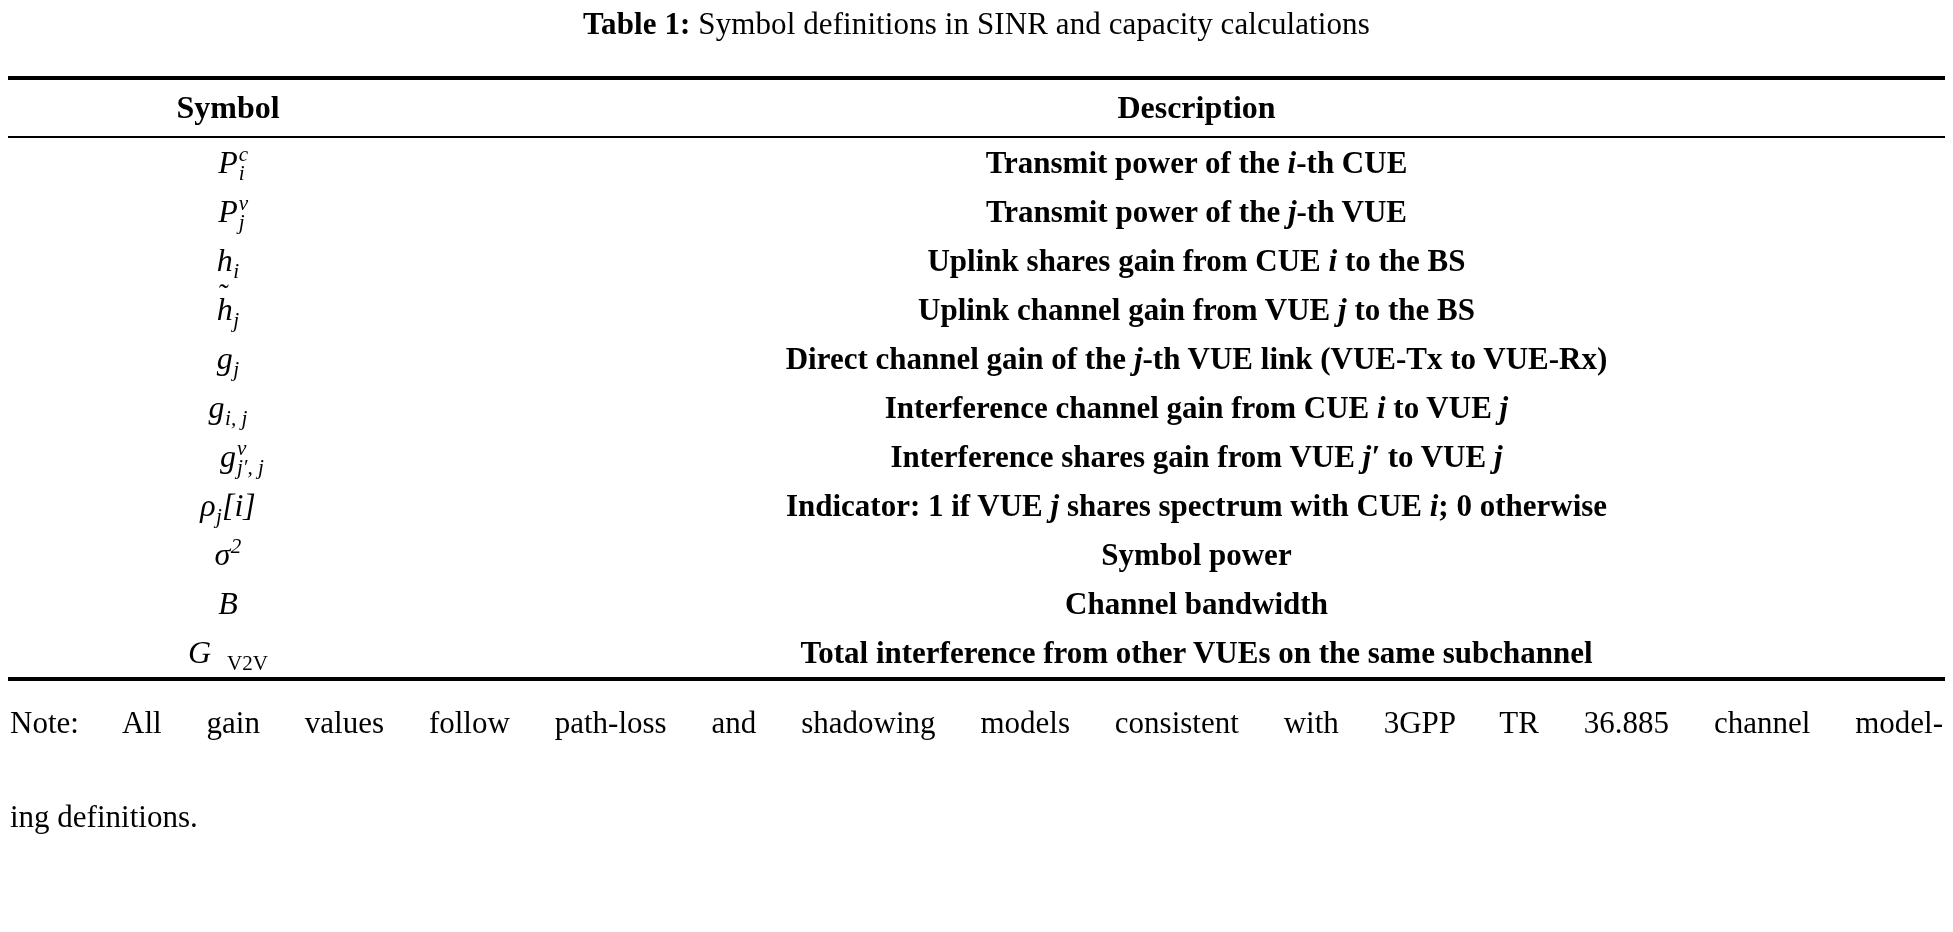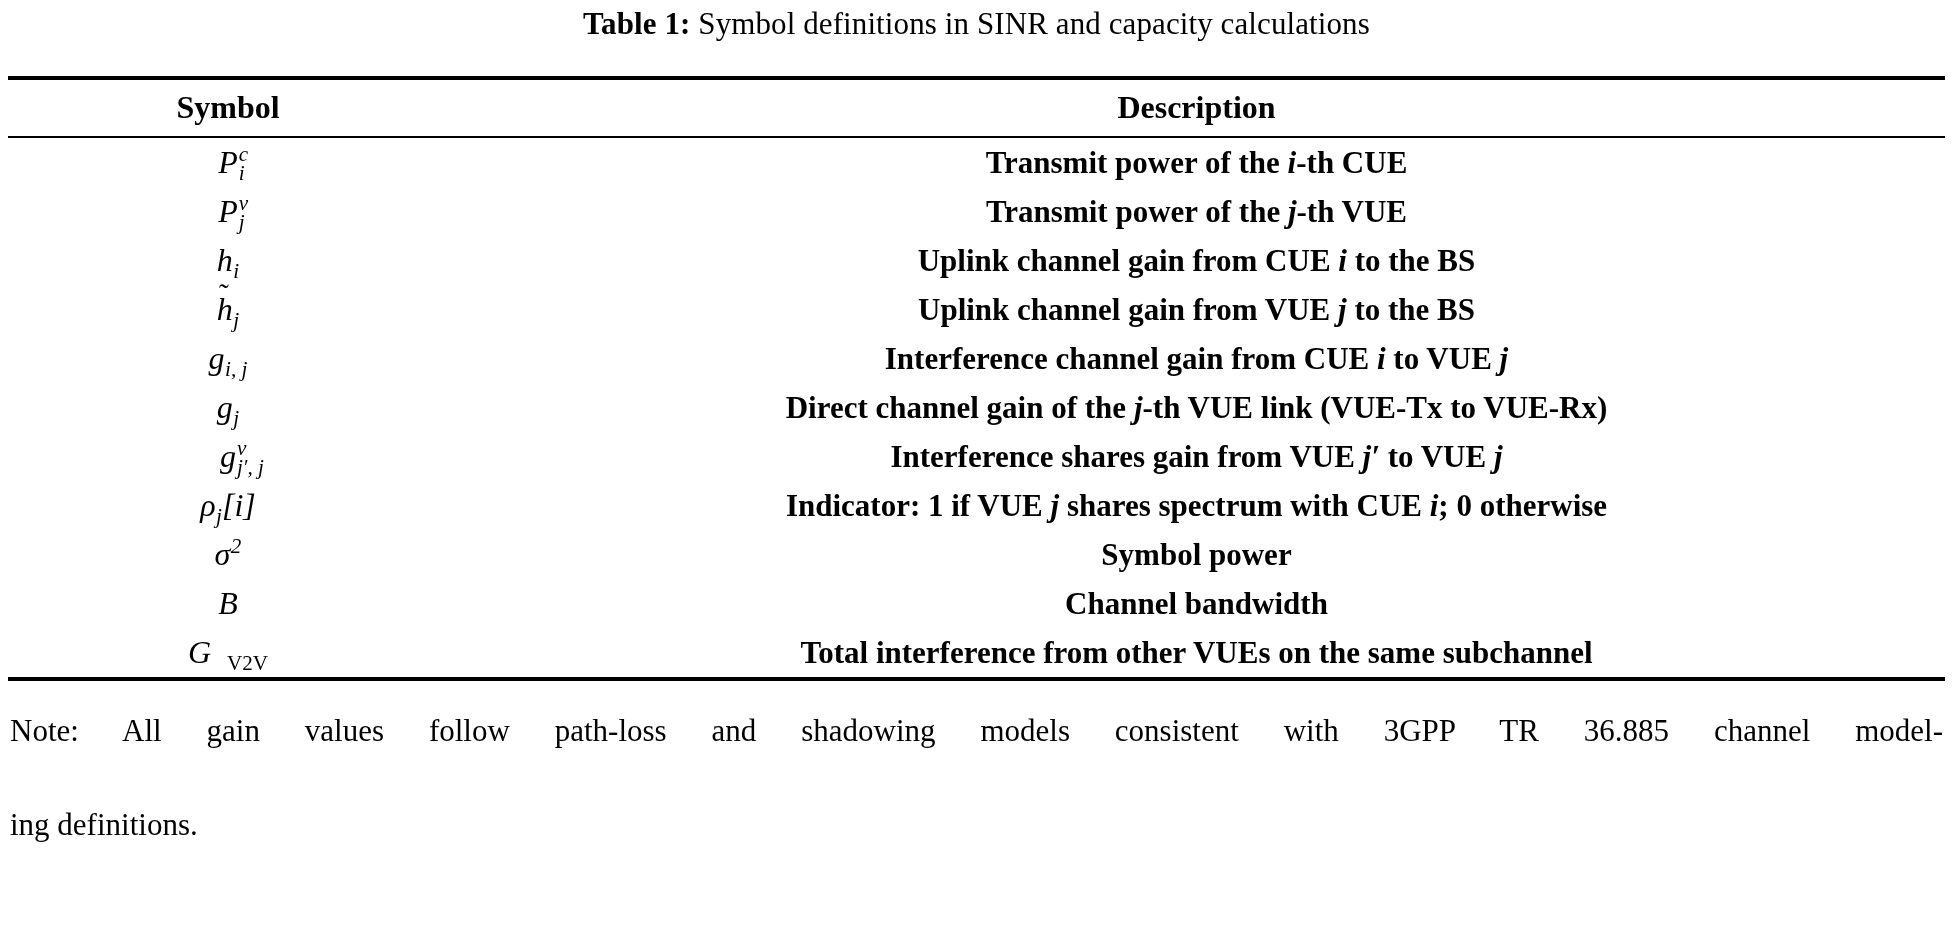--- a/index.html
+++ b/index.html
@@ -145,21 +145,21 @@
     font-size: 0.92em;
     font-style: normal;
   }
 
   
   .note {
     font-size: 31px;
     line-height: 47px;
     text-align: justify;
     text-justify: inter-word;
-    margin-top: 26px;
+    margin-top: 18px;
     padding: 0 2px;
   }
   .note .line1 {
     display: block;
     text-align: justify;
   }
   .note .line1::after {
     content: "";
     display: inline-block;
     width: 100%;
@@ -211,42 +211,42 @@
         <td class="sym">
           <span class="mi">P</span><span class="stack"><span class="s-up">v</span><span class="s-dn">j</span></span>
         </td>
         <td class="desc"><span>Transmit power of the </span><span class="mi">j</span><span>-th VUE</span></td>
       </tr>
 
       <tr>
         <td class="sym">
           <span class="mi">h</span><span class="sub">i</span>
         </td>
-        <td class="desc"><span>Uplink channel gain from CUE </span><span class="mi">i</span><span> to the BS</span></td>
+        <td class="desc"><span>Uplink shares gain from CUE </span><span class="mi">i</span><span> to the BS</span></td>
       </tr>
 
       <tr>
         <td class="sym">
           <span class="tilde-wrap"><span class="tilde">˜</span><span class="mi">h</span></span><span class="sub">j</span>
         </td>
         <td class="desc"><span>Uplink channel gain from VUE </span><span class="mi">j</span><span> to the BS</span></td>
       </tr>
 
       <tr>
         <td class="sym">
+          <span class="mi">g</span><span class="sub">j</span>
+        </td>
+        <td class="desc"><span>Direct channel gain of the </span><span class="mi">j</span><span>-th VUE link (VUE-Tx to VUE-Rx)</span></td>
+      </tr>
+
+      <tr>
+        <td class="sym">
           <span class="mi">g</span><span class="sub">i, j</span>
         </td>
         <td class="desc"><span>Interference channel gain from CUE </span><span class="mi">i</span><span> to VUE </span><span class="mi">j</span><span></span></td>
-      </tr>
-
-      <tr>
-        <td class="sym">
-          <span class="mi">g</span><span class="sub">j</span>
-        </td>
-        <td class="desc"><span>Direct channel gain of the </span><span class="mi">j</span><span>-th VUE link (VUE-Tx to VUE-Rx)</span></td>
       </tr>
 
       <tr>
         <td class="sym">
           <span class="mi">g</span><span class="stack"><span class="s-up">v</span><span class="s-dn">j′, j</span></span>
         </td>
         <td class="desc"><span>Interference shares gain from VUE </span><span class="mi">j′</span><span> to VUE </span><span class="mi">j</span><span></span></td>
       </tr>
 
       <tr>

